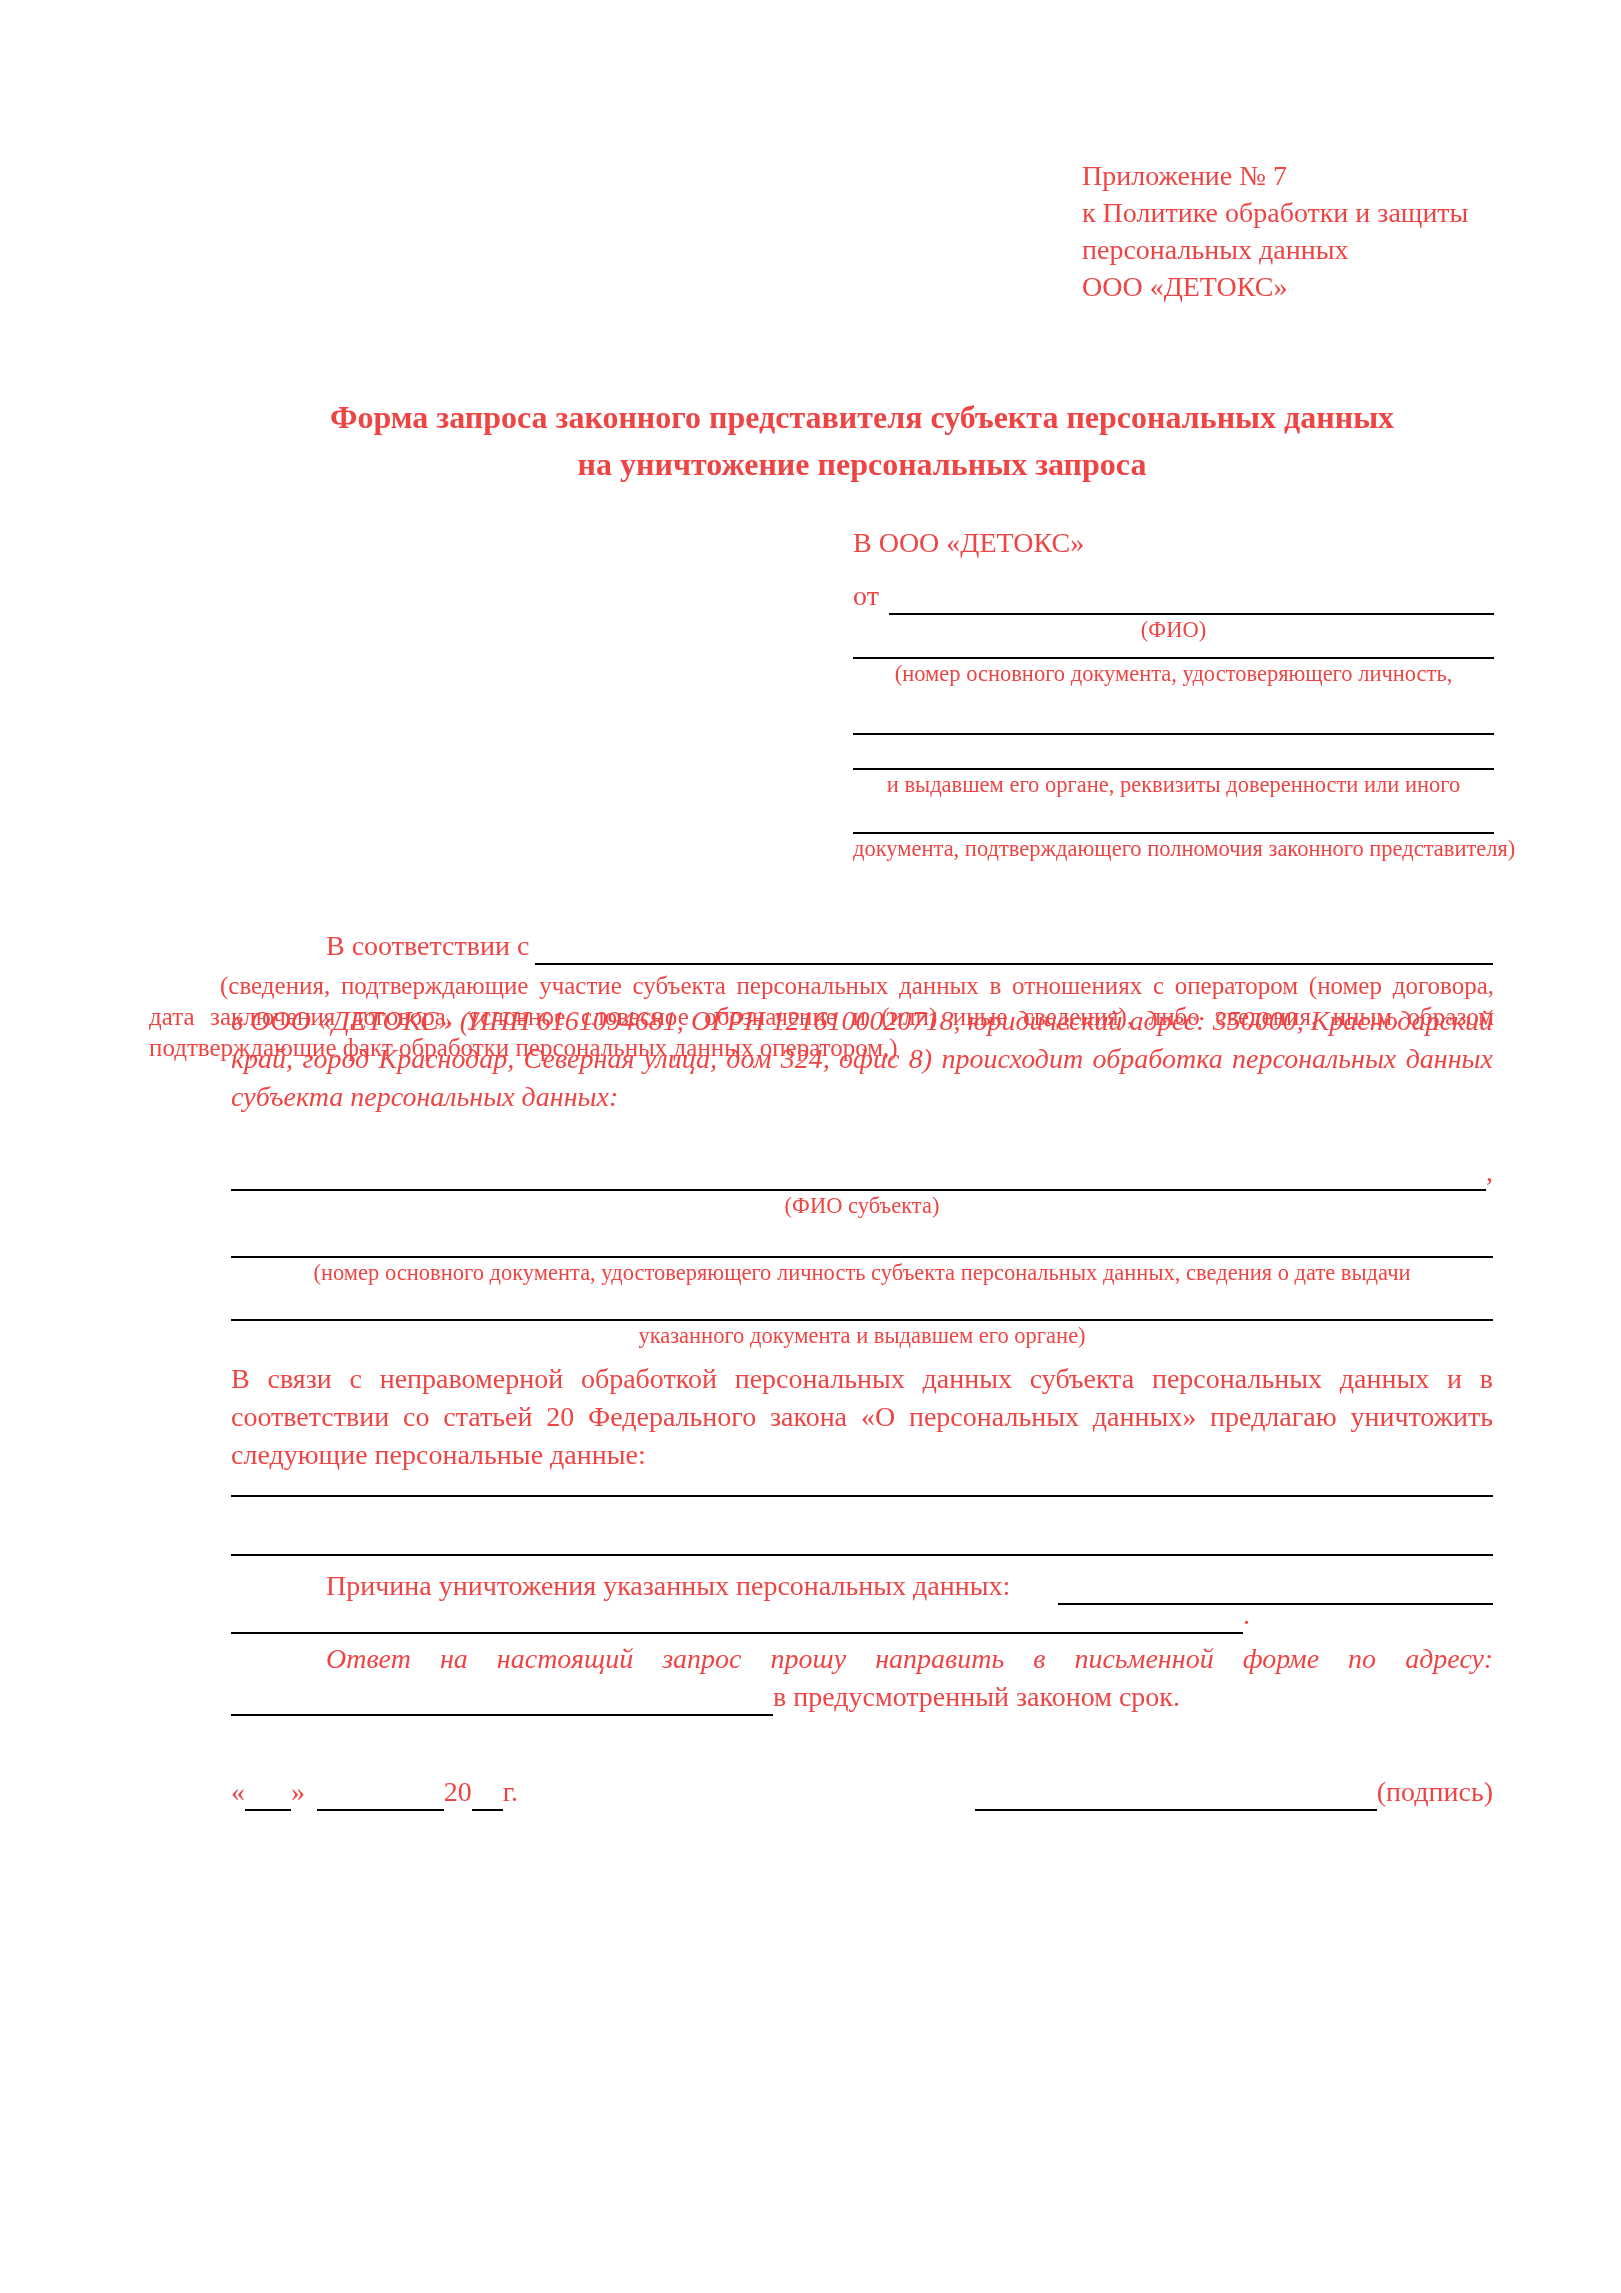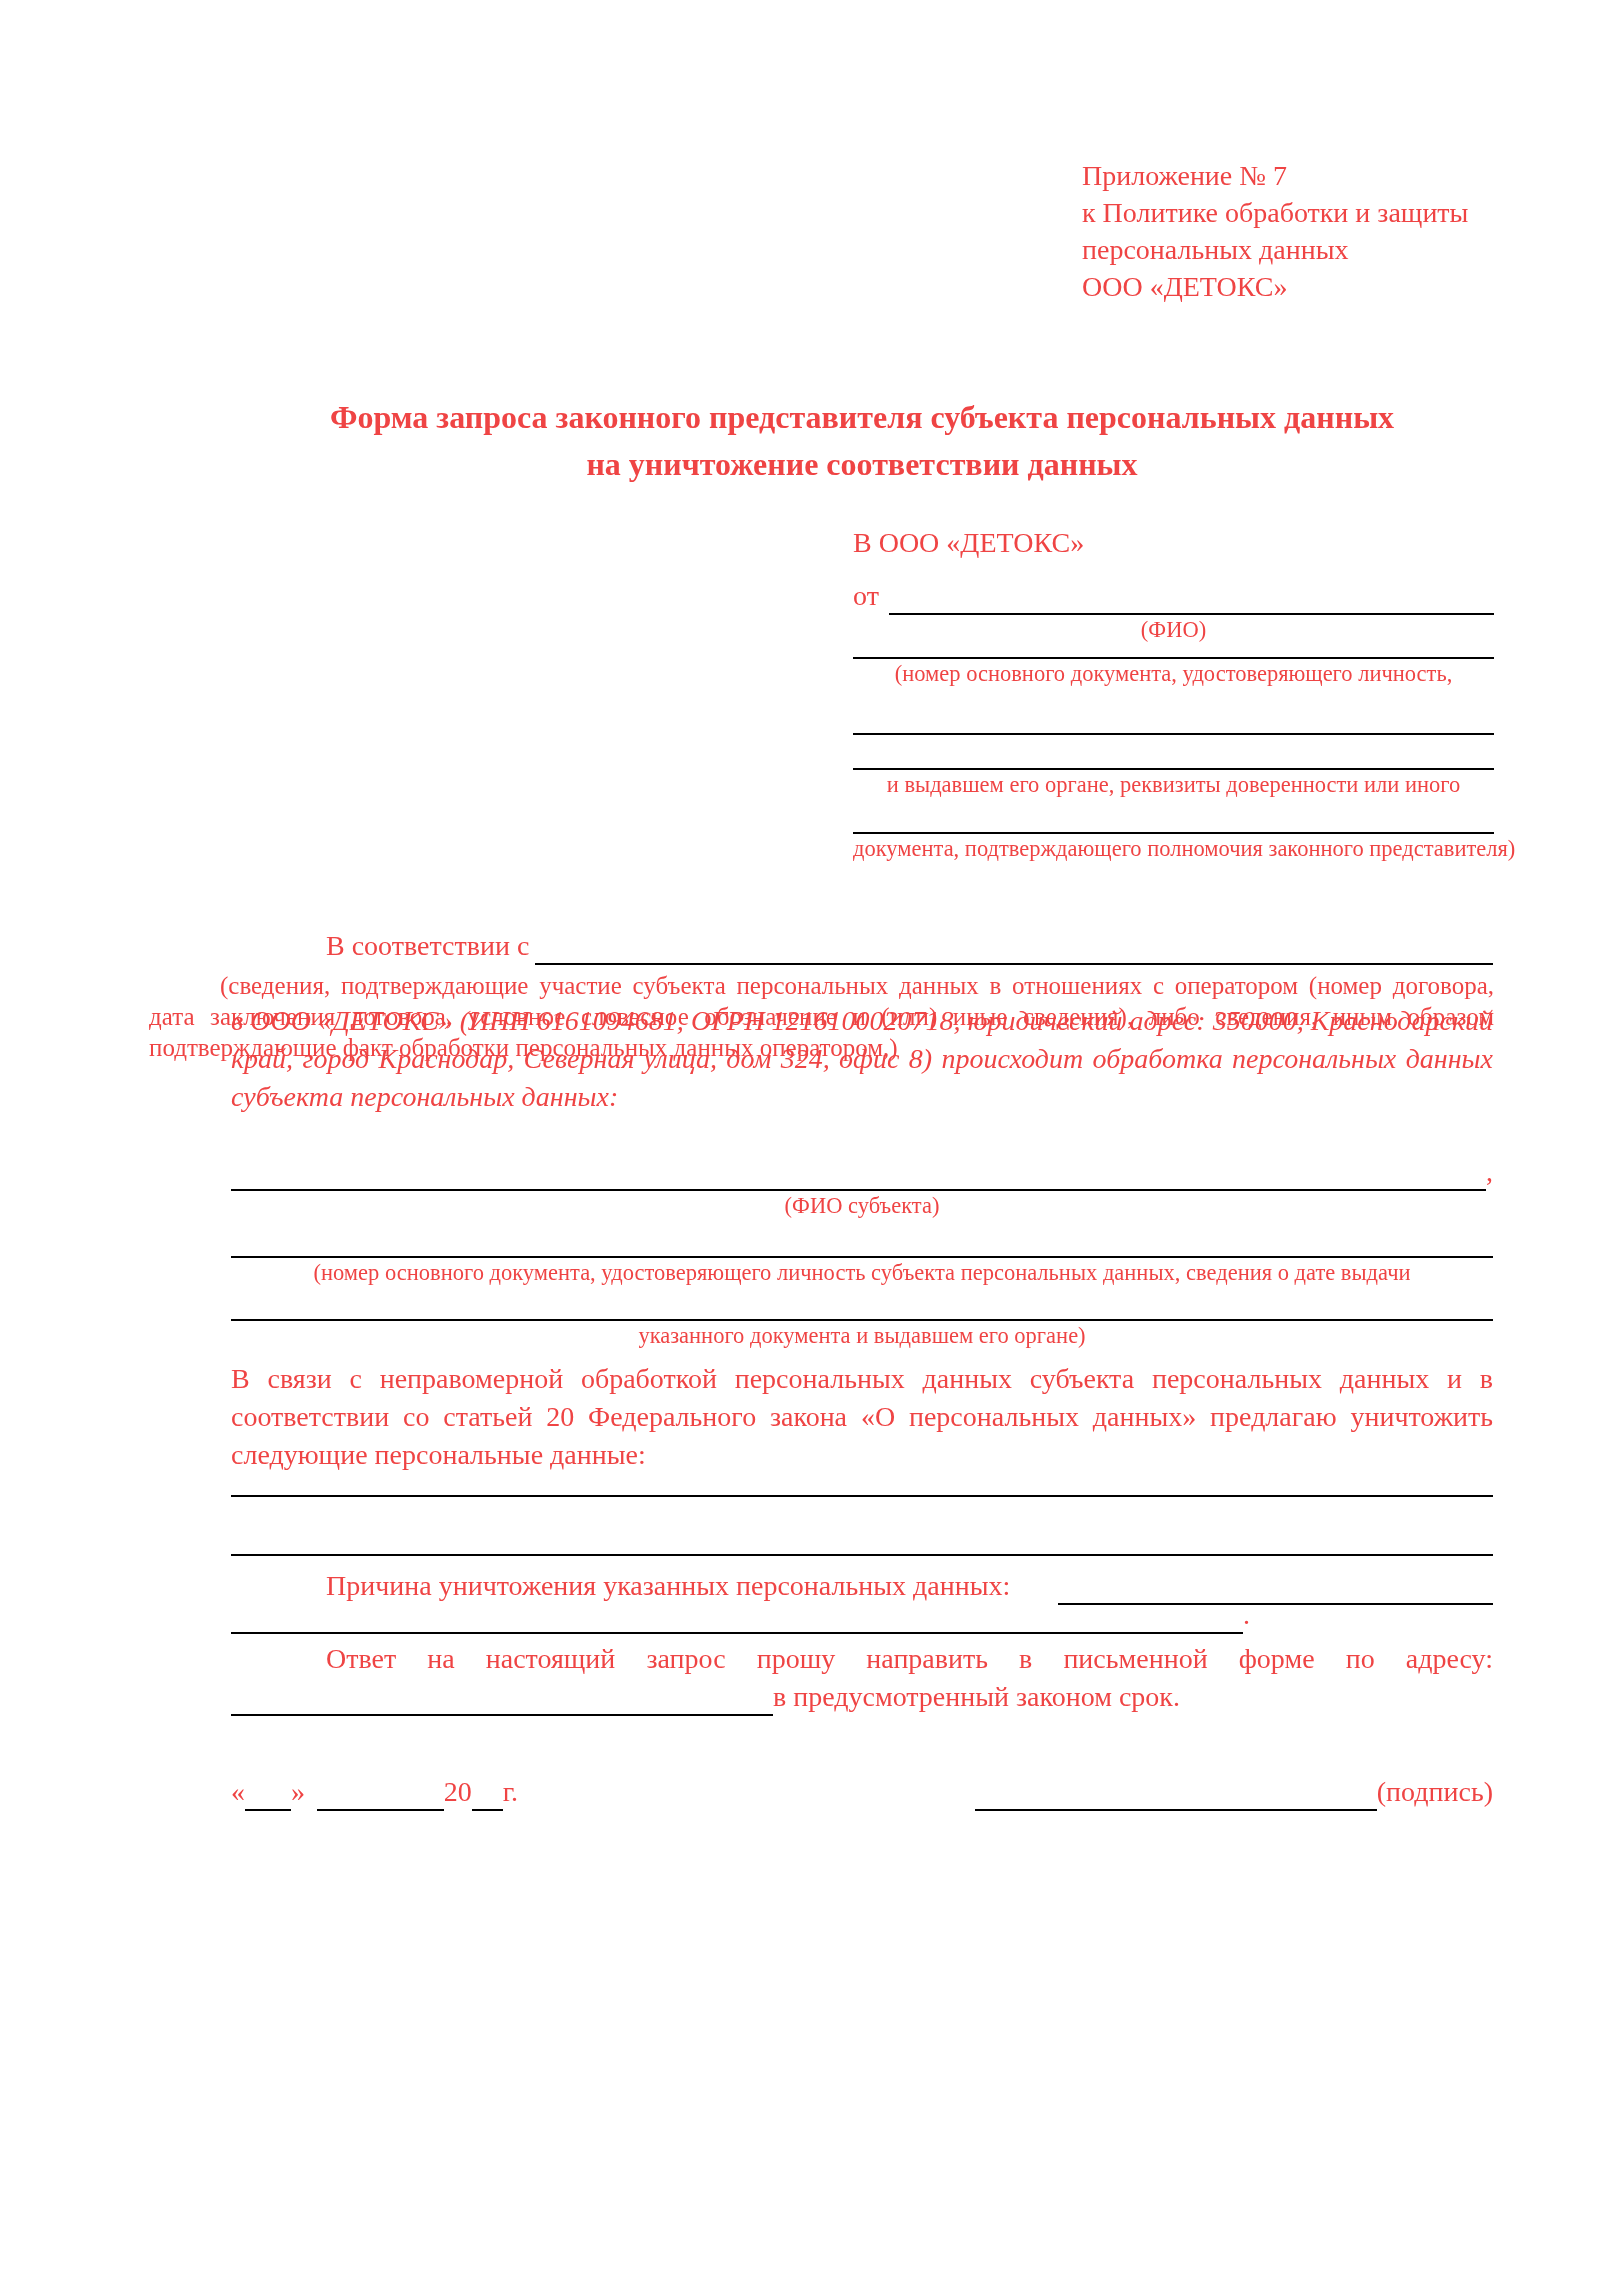--- a/index.html
+++ b/index.html
@@ -46,21 +46,21 @@
   .stack .line-comma{height:34px;}
   .stack .sb1{height:36px;}
   .stack .sb2{height:32px;}
   .stack .demand{margin-top:9.8px;}
   .stack .gap1{height:21.6px;}
   .stack .gap2{height:57px;}
   .stack .reason-row{margin-top:9.8px;height:39px;gap:40px;}
   .stack .reason-row .lead{padding-left:95px;white-space:nowrap;padding-right:7.8px;}
   .stack .period-row{height:29px;}
   .stack .period-row .pline{width:1012px;border-bottom:2.9px solid #000;}
-  .stack .reply{margin-top:5.9px;text-indent:95px;}
+  .stack .reply{margin-top:5.9px;text-indent:95px;font-style:italic;}
   .stack .tail-row{height:38px;}
   .stack .tail-row .tline{width:542px;border-bottom:2.9px solid #000;}
   
   .sig{left:231px;top:1764px;width:1262px;height:47px;}
   .sig .spacer{flex:1 1 auto;}
   .sig .d1{width:46px;}
   .sig .d2{width:127px;margin-left:11.8px;}
   .sig .d3{width:31px;}
   .sig .sline{width:402px;border-bottom:2.9px solid #000;}
   .nowrap{white-space:nowrap;}
@@ -72,21 +72,21 @@
 
   <div class="abs hdr">
     <div>Приложение № 7</div>
     <div>к Политике обработки и защиты</div>
     <div>персональных данных</div>
     <div>ООО «ДЕТОКС»</div>
   </div>
 
   <div class="abs ttl bold center">
     <div>Форма запроса законного представителя субъекта персональных данных</div>
-    <div>на уничтожение соответствии данных</div>
+    <div>на уничтожение персональных запроса</div>
   </div>
 
   <div class="abs addr">
     <div class="to">В ООО «ДЕТОКС»</div>
     <div class="row from-row">
       <span>от</span>
       <span class="fill" style="margin-left:9.8px;"></span>
     </div>
     <div class="caption">(ФИО)</div>
     <div class="ublock b1"></div>

